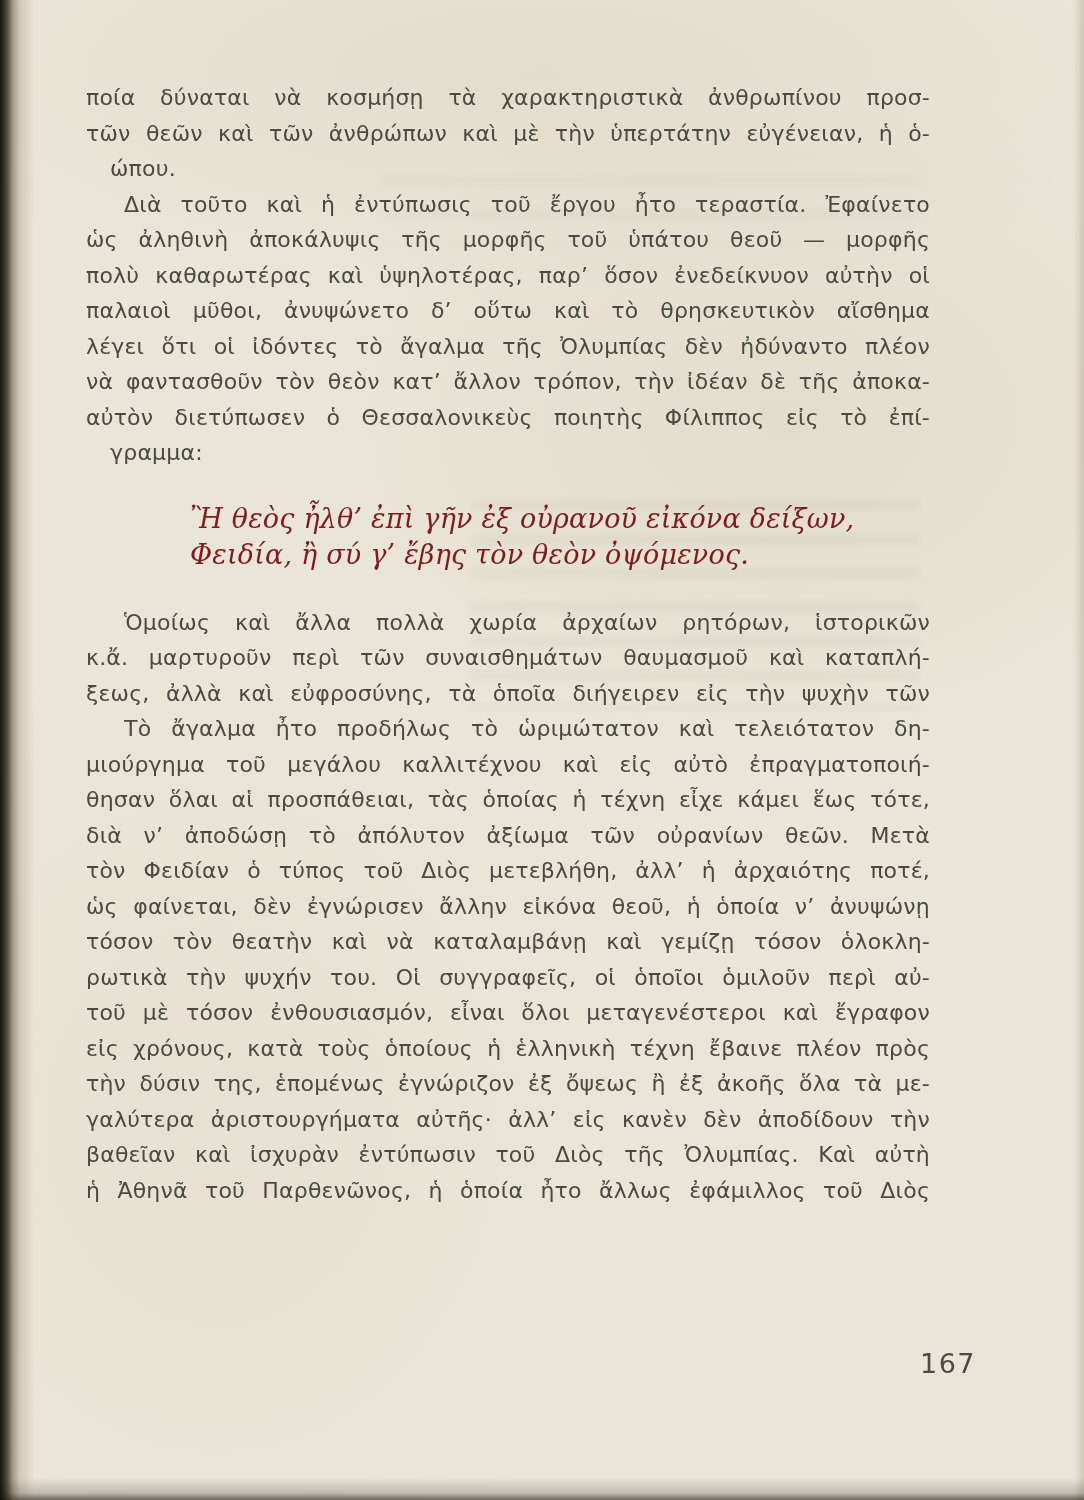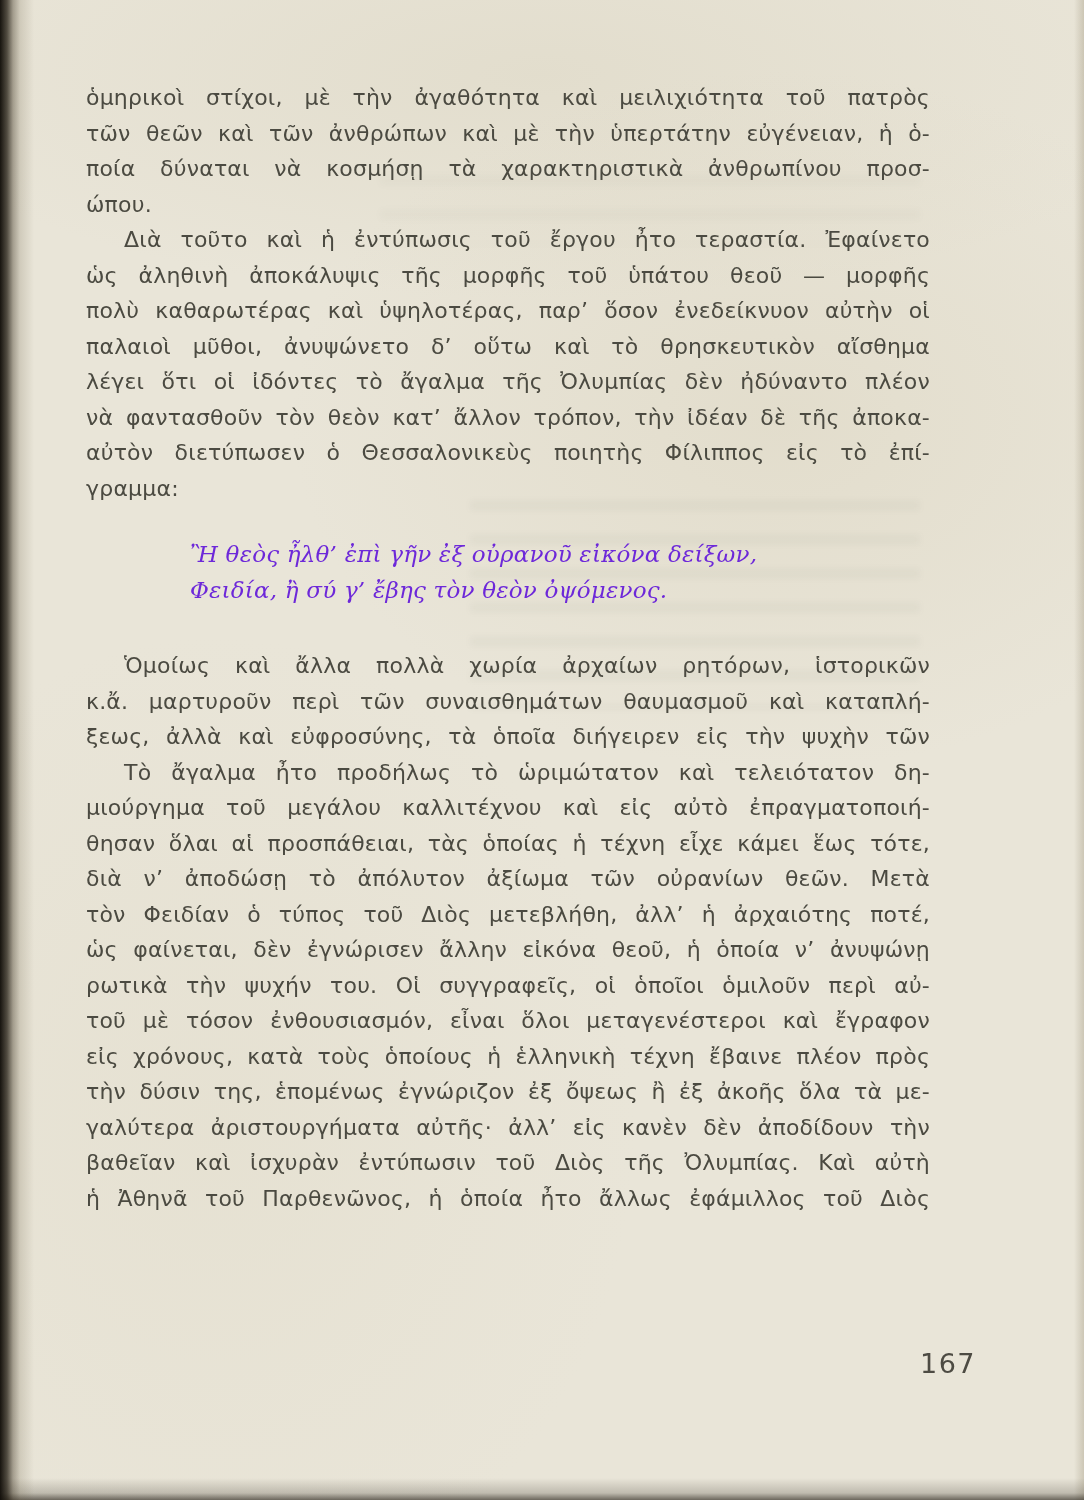--- a/index.html
+++ b/index.html
@@ -71,28 +71,28 @@
   }
   .line {
     line-height: 35.5px;
     height: 35.5px;
     text-align: justify;
     text-align-last: justify;
     white-space: nowrap;
     overflow: visible;
   }
   .line.first { padding-left: 38px; }
-  .line.last { text-align-last: left; }
+  .line.last { text-align-last: left; margin-left: 24px; }
 
   .epigram {
-    margin: 30px 0 40px 104px;
+    margin: 30px 0 32px 104px;
     font-family: "DejaVu Serif", serif;
     font-style: italic;
-    font-size: 23px;
-    color: #6d28d9;
+    font-size: 27px;
+    color: #7f1d1d;
   }
   .epigram .line {
     text-align: left;
     text-align-last: left;
     line-height: 36px;
     height: 36px;
   }
 
   .page-number {
     position: absolute;
@@ -107,23 +107,22 @@
 <body>
 
 <div>
 
   <div class="show-through b"></div>
   <div class="show-through a"></div>
 
   <div class="text-block">
 
     <div>
-      <div class="line">ὁμηρικοὶ στίχοι, μὲ τὴν ἀγαθότητα καὶ μειλιχιότητα τοῦ πατρὸς</div>
+      <div class="line">ποία δύναται νὰ κοσμήσῃ τὰ χαρακτηριστικὰ ἀνθρωπίνου προσ-</div>
       <div class="line">τῶν θεῶν καὶ τῶν ἀνθρώπων καὶ μὲ τὴν ὑπερτάτην εὐγένειαν, ἡ ὁ-</div>
-      <div class="line">ποία δύναται νὰ κοσμήσῃ τὰ χαρακτηριστικὰ ἀνθρωπίνου προσ-</div>
       <div class="line last">ώπου.</div>
     </div>
 
     <div>
       <div class="line first">Διὰ τοῦτο καὶ ἡ ἐντύπωσις τοῦ ἔργου ἦτο τεραστία. Ἐφαίνετο</div>
       <div class="line">ὡς ἀληθινὴ ἀποκάλυψις τῆς μορφῆς τοῦ ὑπάτου θεοῦ — μορφῆς</div>
       <div class="line">πολὺ καθαρωτέρας καὶ ὑψηλοτέρας, παρ’ ὅσον ἐνεδείκνυον αὐτὴν οἱ</div>
       <div class="line">παλαιοὶ μῦθοι, ἀνυψώνετο δ’ οὕτω καὶ τὸ θρησκευτικὸν αἴσθημα</div>
       <div class="line">λέγει ὅτι οἱ ἰδόντες τὸ ἄγαλμα τῆς Ὀλυμπίας δὲν ἠδύναντο πλέον</div>
       <div class="line">νὰ φαντασθοῦν τὸν θεὸν κατ’ ἄλλον τρόπον, τὴν ἰδέαν δὲ τῆς ἀποκα-</div>
@@ -142,20 +141,21 @@
       <div class="line">ξεως, ἀλλὰ καὶ εὐφροσύνης, τὰ ὁποῖα διήγειρεν εἰς τὴν ψυχὴν τῶν</div>
     </div>
 
     <div>
       <div class="line first">Τὸ ἄγαλμα ἦτο προδήλως τὸ ὡριμώτατον καὶ τελειότατον δη-</div>
       <div class="line">μιούργημα τοῦ μεγάλου καλλιτέχνου καὶ εἰς αὐτὸ ἐπραγματοποιή-</div>
       <div class="line">θησαν ὅλαι αἱ προσπάθειαι, τὰς ὁποίας ἡ τέχνη εἶχε κάμει ἕως τότε,</div>
       <div class="line">διὰ ν’ ἀποδώσῃ τὸ ἀπόλυτον ἀξίωμα τῶν οὐρανίων θεῶν. Μετὰ</div>
       <div class="line">τὸν Φειδίαν ὁ τύπος τοῦ Διὸς μετεβλήθη, ἀλλ’ ἡ ἀρχαιότης ποτέ,</div>
       <div class="line">ὡς φαίνεται, δὲν ἐγνώρισεν ἄλλην εἰκόνα θεοῦ, ἡ ὁποία ν’ ἀνυψώνῃ</div>
+      <div class="line">τόσον τὸν θεατὴν καὶ νὰ καταλαμβάνῃ καὶ γεμίζῃ τόσον ὁλοκλη-</div>
       <div class="line">ρωτικὰ τὴν ψυχήν του. Οἱ συγγραφεῖς, οἱ ὁποῖοι ὁμιλοῦν περὶ αὐ-</div>
       <div class="line">τοῦ μὲ τόσον ἐνθουσιασμόν, εἶναι ὅλοι μεταγενέστεροι καὶ ἔγραφον</div>
       <div class="line">εἰς χρόνους, κατὰ τοὺς ὁποίους ἡ ἑλληνικὴ τέχνη ἔβαινε πλέον πρὸς</div>
       <div class="line">τὴν δύσιν της, ἑπομένως ἐγνώριζον ἐξ ὄψεως ἢ ἐξ ἀκοῆς ὅλα τὰ με-</div>
       <div class="line">γαλύτερα ἀριστουργήματα αὐτῆς· ἀλλ’ εἰς κανὲν δὲν ἀποδίδουν τὴν</div>
       <div class="line">βαθεῖαν καὶ ἰσχυρὰν ἐντύπωσιν τοῦ Διὸς τῆς Ὀλυμπίας. Καὶ αὐτὴ</div>
       <div class="line">ἡ Ἀθηνᾶ τοῦ Παρθενῶνος, ἡ ὁποία ἦτο ἄλλως ἐφάμιλλος τοῦ Διὸς</div>
     </div>
 
   </div>

